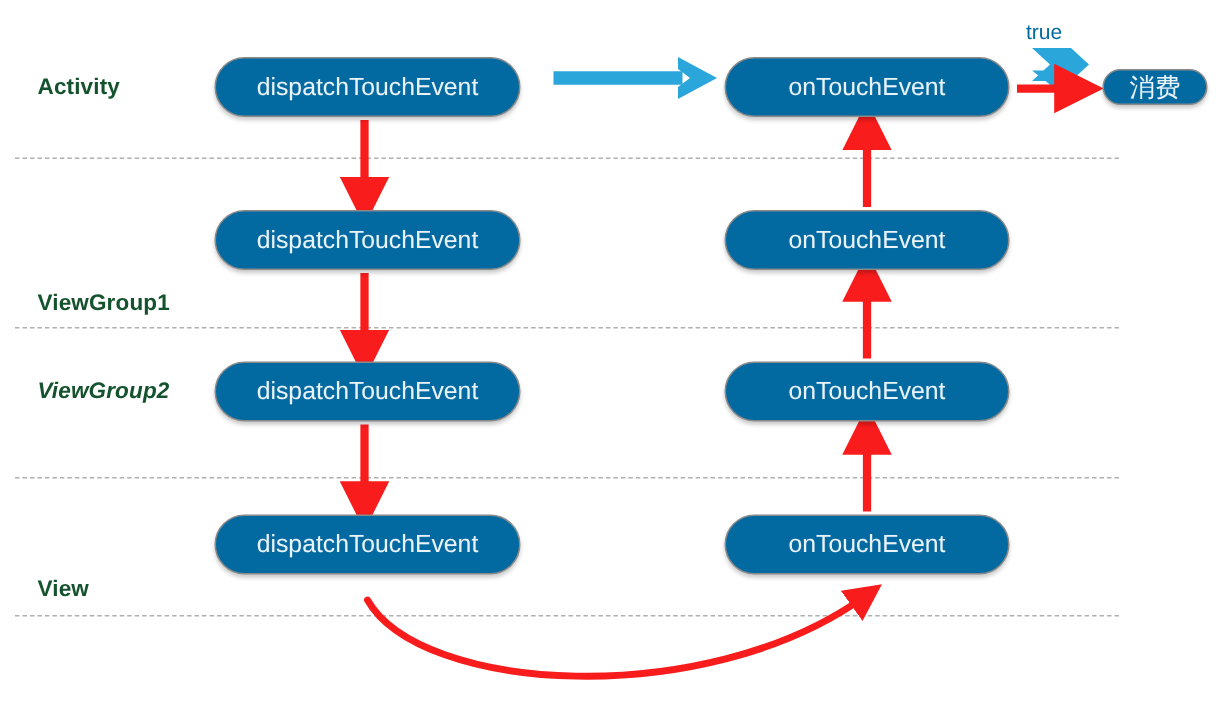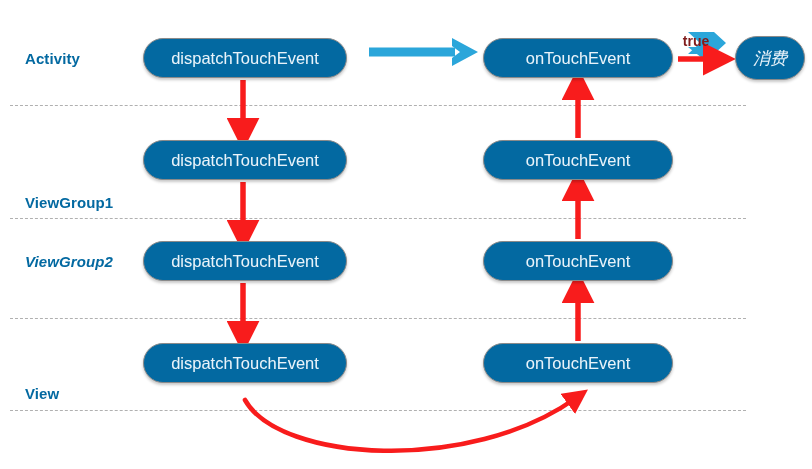--- a/index.html
+++ b/index.html
@@ -14,21 +14,21 @@
     position: relative;
     width: 812px;
     height: 469px;
     background: #ffffff;
     overflow: hidden;
   }
   .layer-label {
     position: absolute;
     font-size: 15px;
     font-weight: 700;
-    color: #0369a1;
+    color: #14532d;
     white-space: nowrap;
     transform: translateY(-50%);
     letter-spacing: 0.1px;
   }
   .divider {
     position: absolute;
     left: 10px;
     width: 736px;
     height: 0;
     border-top: 1.5px dashed #b0b0b0;
@@ -56,25 +56,24 @@
     position: absolute;
     left: 0;
     top: 0;
     width: 812px;
     height: 469px;
     pointer-events: none;
   }
   .edge-label {
     position: absolute;
     font-size: 14px;
-    font-weight: 700;
-    color: #7f1d1d;
+    font-weight: 400;
+    color: #0369a1;
     white-space: nowrap;
     transform: translate(-50%, -50%);
-    margin-top: 20px;
   }
 </style>
 </head>
 <body>
 
 <div id="diagram">
 
   <div class="divider" style="top:105px;"></div>
   <div class="divider" style="top:218px;"></div>
   <div class="divider" style="top:318px;"></div>
@@ -137,17 +136,17 @@
   <div class="node" style="left:143px; top:58px; width:204px; height:40px;">dispatchTouchEvent</div>
   <div class="node" style="left:143px; top:160px; width:204px; height:40px;">dispatchTouchEvent</div>
   <div class="node" style="left:143px; top:261px; width:204px; height:40px;">dispatchTouchEvent</div>
   <div class="node" style="left:143px; top:363px; width:204px; height:40px;">dispatchTouchEvent</div>
 
   <div class="node" style="left:483px; top:58px; width:190px; height:40px;">onTouchEvent</div>
   <div class="node" style="left:483px; top:160px; width:190px; height:40px;">onTouchEvent</div>
   <div class="node" style="left:483px; top:261px; width:190px; height:40px;">onTouchEvent</div>
   <div class="node" style="left:483px; top:363px; width:190px; height:40px;">onTouchEvent</div>
 
-  <div class="node consume" style="left:735px; top:58px; width:70px; height:44px;font-style:italic;">消费</div>
+  <div class="node consume" style="left:735px; top:58px; width:70px; height:24px;">消费</div>
 
   <div class="edge-label" style="left:696px; top:21px;">true</div>
 
 </div>
 
 </body></html>

